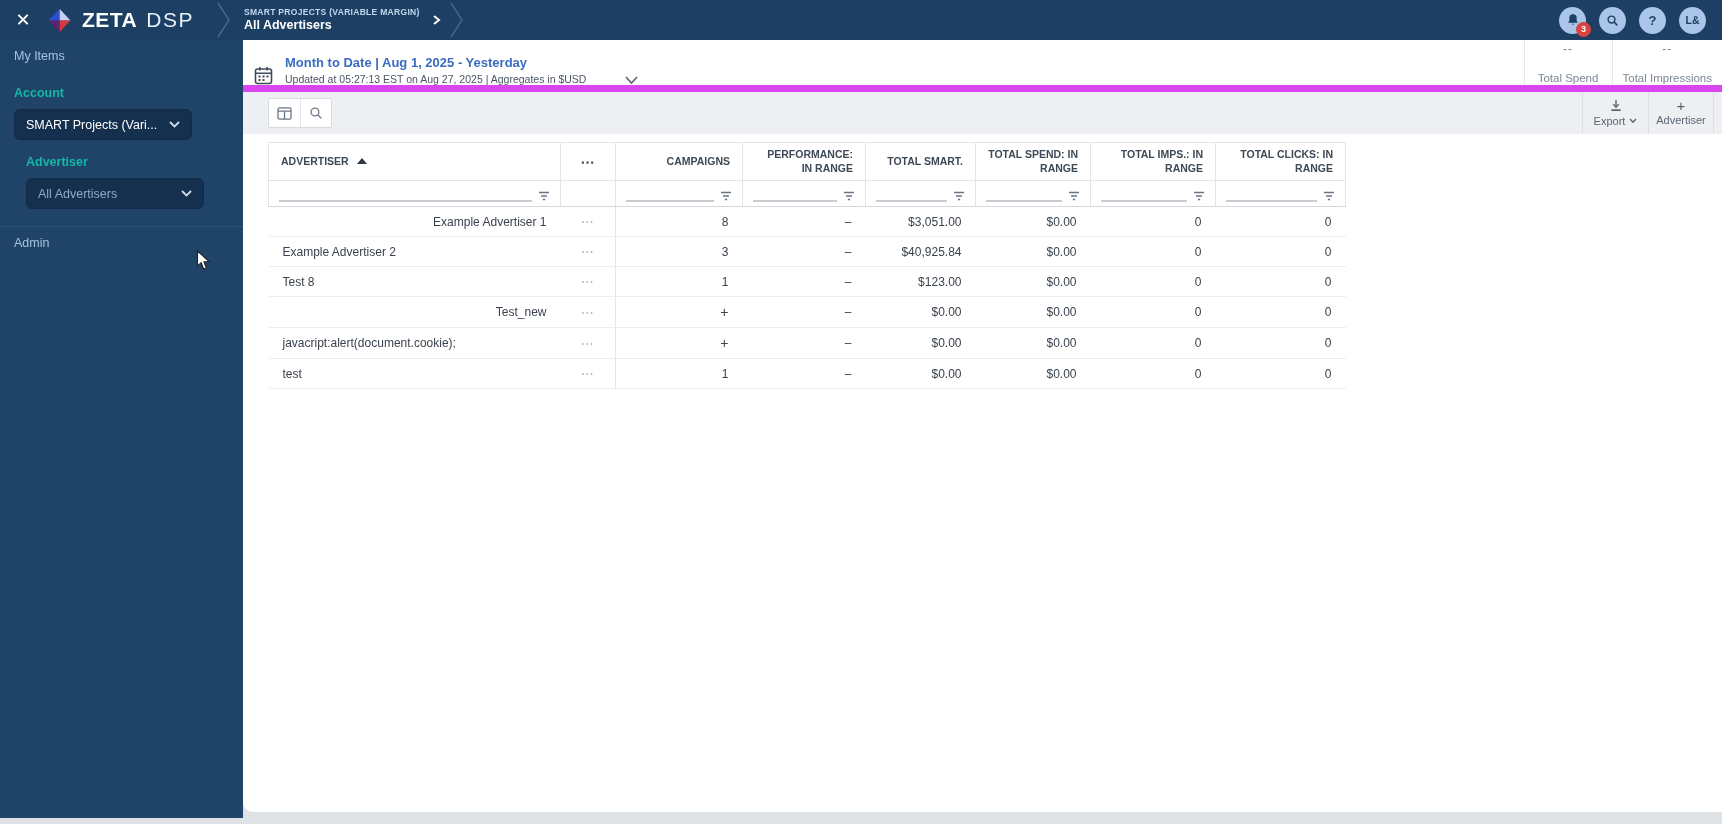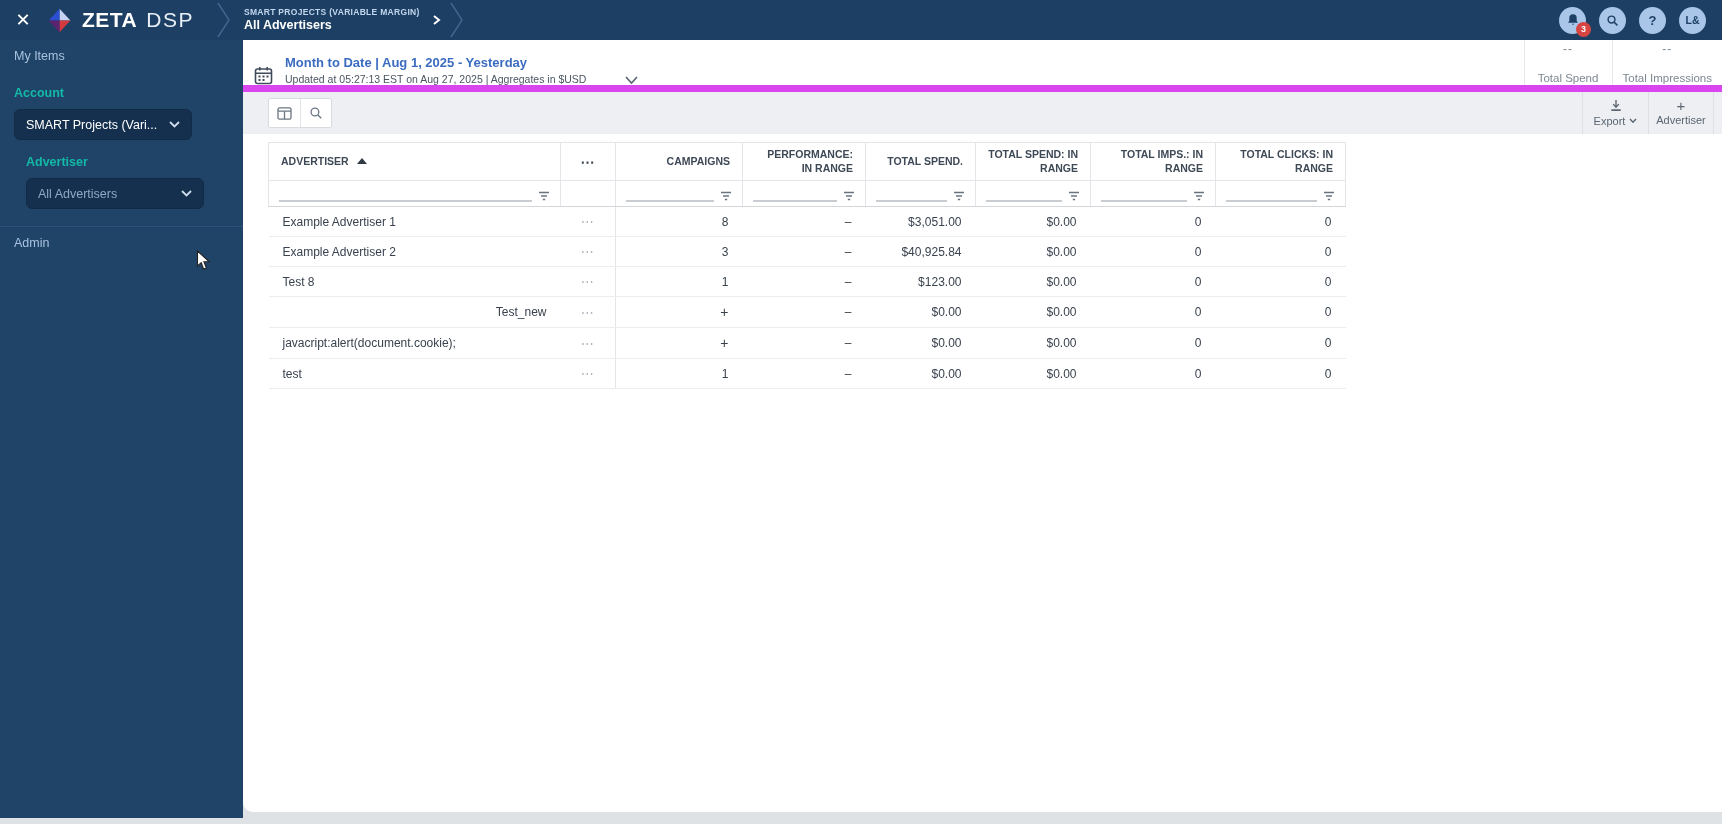--- a/index.html
+++ b/index.html
@@ -291,21 +291,21 @@
             <col style="width: 115px;">
             <col style="width: 125px;">
             <col style="width: 130px;">
           </colgroup>
         <thead>
           <tr>
               <th style="text-align: left;">ADVERTISER<span class="sort-asc"></span></th>
               <th style="text-align: center;"><span class="hdr-dots">⋯</span></th>
               <th style="text-align: right;">CAMPAIGNS</th>
               <th style="text-align: right;">PERFORMANCE: IN RANGE</th>
-              <th style="text-align: right;">TOTAL SPEND.</th>
+              <th style="text-align: right;">TOTAL SMART.</th>
               <th style="text-align: right;">TOTAL SPEND: IN RANGE</th>
               <th style="text-align: right;">TOTAL IMPS.: IN RANGE</th>
               <th style="text-align: right;">TOTAL CLICKS: IN RANGE</th>
             </tr>
           <tr class="filter-row">
               <td>
                 <div class="filter-wrap">
                   <div class="filter-line"></div>
                   <span class="funnel">
                     <svg width="12" height="10" viewBox="0 0 12 10">
@@ -372,21 +372,21 @@
                     <svg width="12" height="10" viewBox="0 0 12 10">
                       <path d="M1 1.5h10M3 5h6M4.8 8.5h2.4" stroke="#6a7480" stroke-width="1.3" fill="none"></path>
                     </svg>
                   </span>
                 </div>
               </td>
             </tr>
         </thead>
         <tbody>
             <tr>
-              <td class="col-advertiser" style="text-align: left;">Example Advertiser 1</td>
+              <td class="col-advertiser" style="text-align: right;">Example Advertiser 1</td>
               <td class="col-actions" style="text-align: center;"><span class="row-dots">⋯</span></td>
               <td class="col-campaigns" style="text-align: right;">8</td>
               <td class="col-performance" style="text-align: right;">–</td>
               <td class="col-total_bdgt" style="text-align: right;">$3,051.00</td>
               <td class="col-total_spend" style="text-align: right;">$0.00</td>
               <td class="col-total_imps" style="text-align: right;">0</td>
               <td class="col-total_clicks" style="text-align: right;">0</td>
             </tr>
             <tr>
               <td class="col-advertiser" style="text-align: left;">Example Advertiser 2</td>

